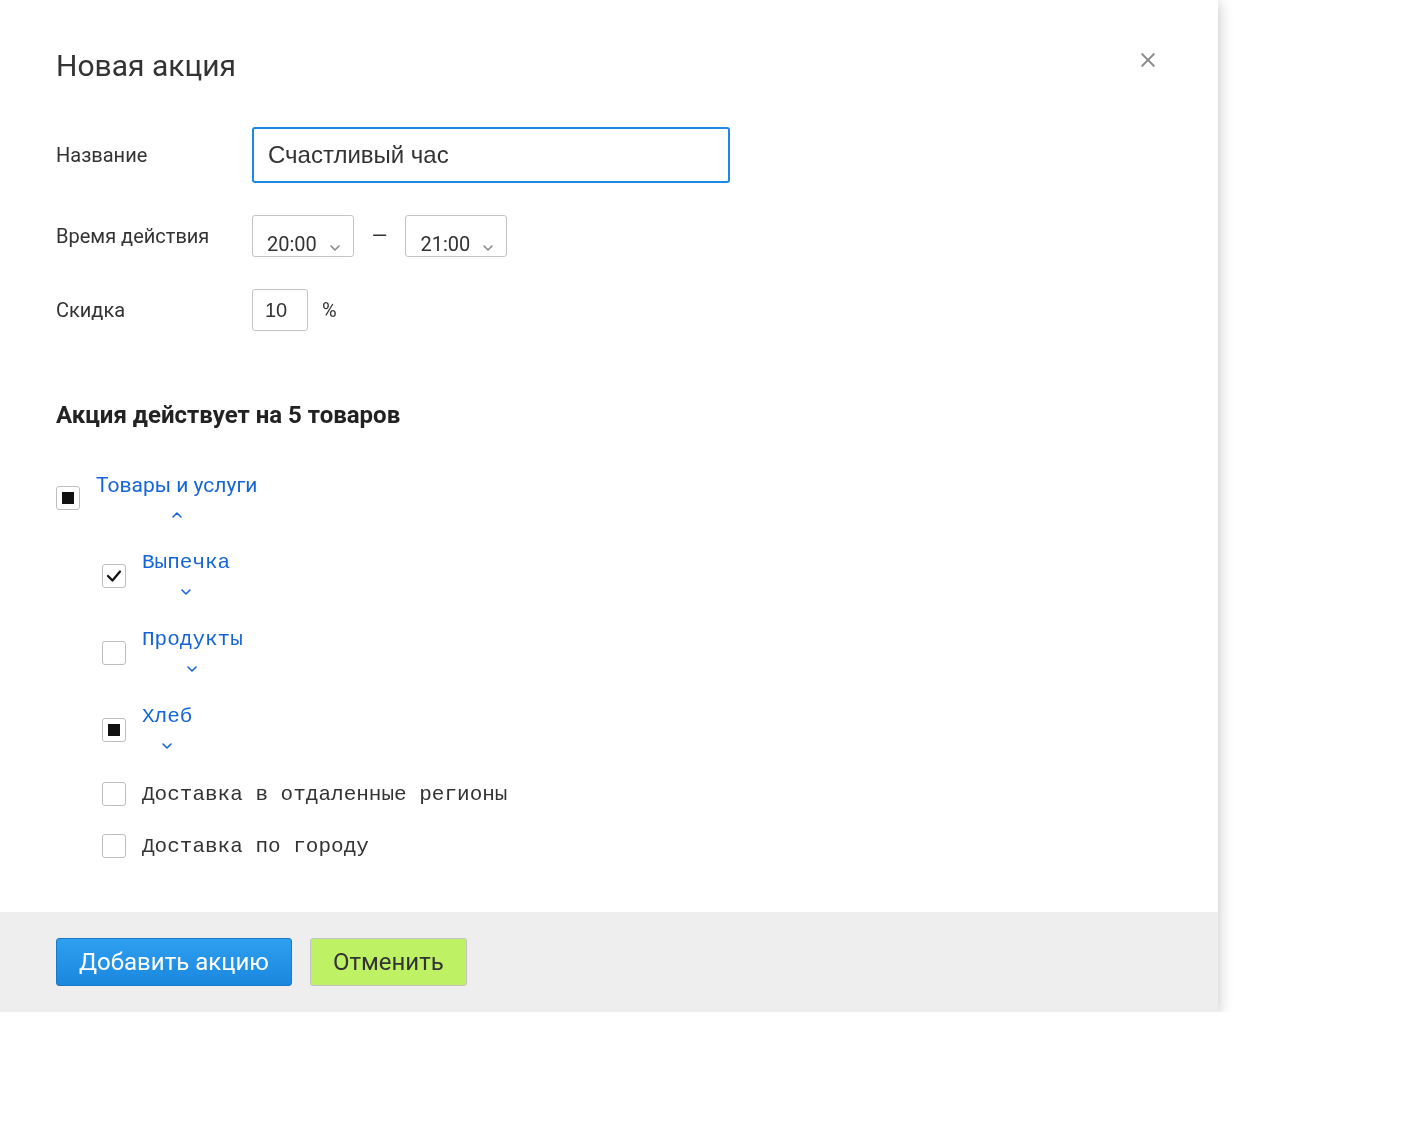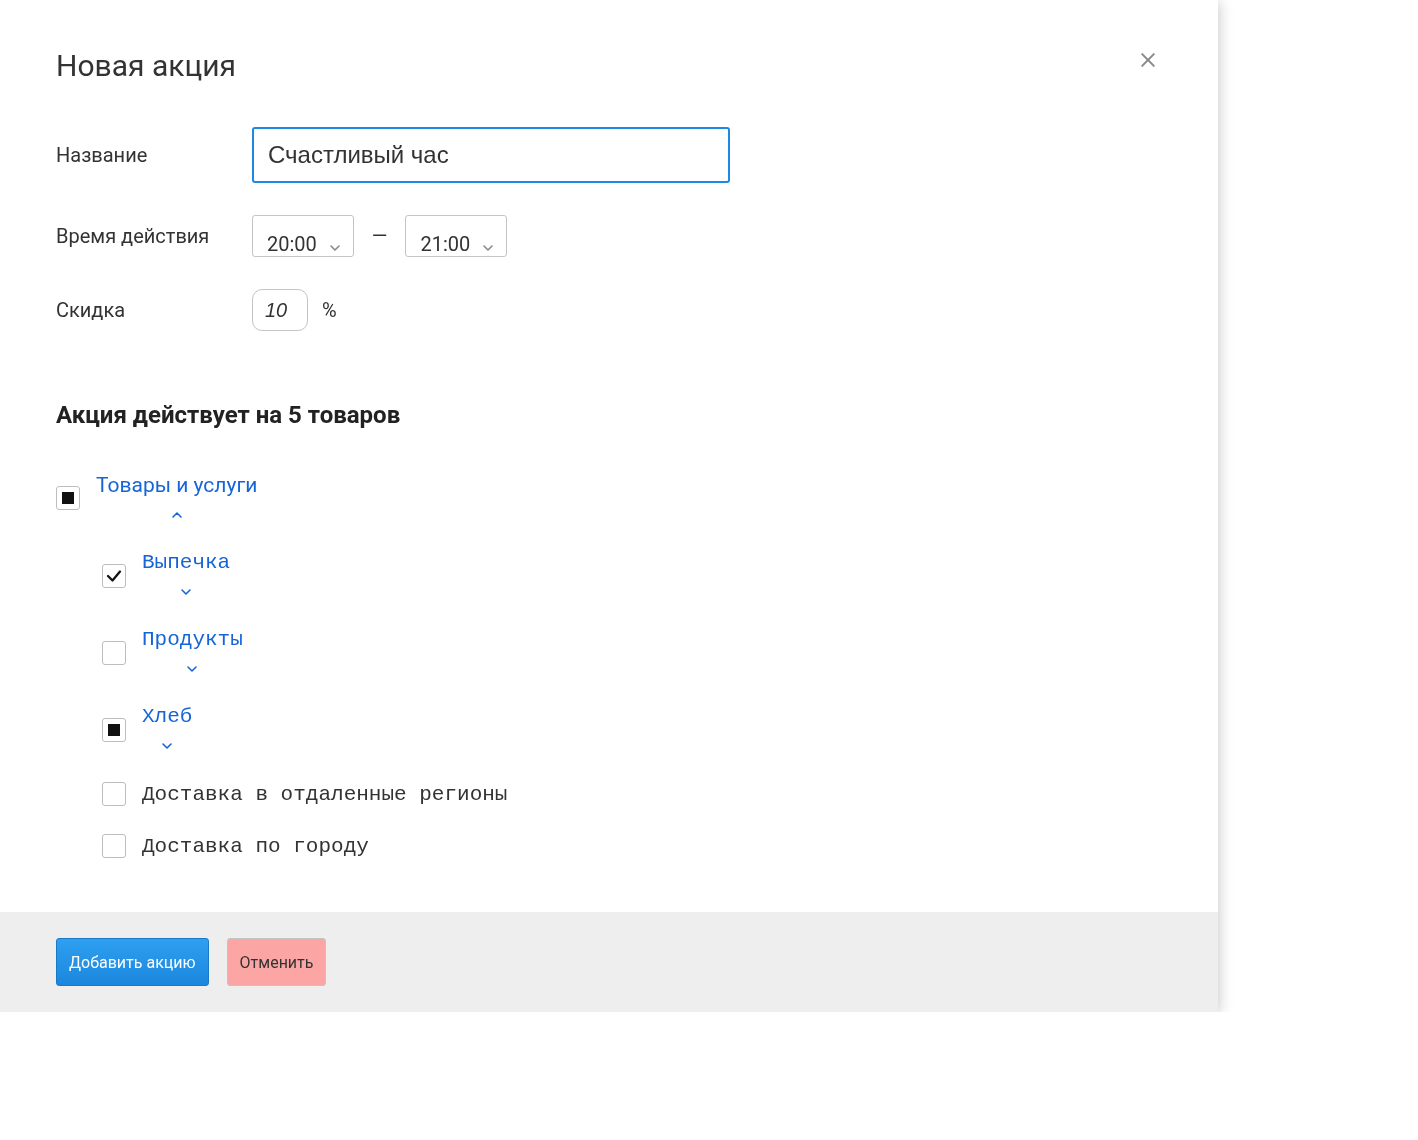--- a/index.html
+++ b/index.html
@@ -80,27 +80,26 @@
     color: #333;
     background:#fff;
   }
   .time-sep { margin: 0 18px; color:#333; font-size:20px;}
   .chevron-down { color:#888; }
   .chevron-down svg, .chevron-up svg { width:16px; height:16px; display:block; }
   .num-input {
     height: 42px;
     width: 56px;
     border: 1px solid #c4c4c4;
-    border-radius: 10px;
+    border-radius: 3px;
     text-align: left;
     padding: 0 12px;
     font-size: 20px;
     color:#333;
     outline:none;
-    font-style:italic;
   }
   .pct { margin-left: 14px; font-size:20px; color:#333;}
 
   .section-title {
     font-size: 24px;
     font-weight: 700;
     margin-top: 70px;
     margin-bottom: 30px;
     color:#222;
   }
@@ -139,35 +138,35 @@
   .chevron-down-blue svg { width:16px; height:16px; display:block;}
 
   .dialog-footer {
     background:#eee;
     padding: 26px 56px;
     display:flex;
     gap:18px;
   }
   .btn {
     height:48px;
-    padding:0 12px;
-    font-size:16px;
+    padding:0 22px;
+    font-size:24px;
     border-radius:3px;
     cursor:pointer;
     display:inline-flex;
     align-items:center;
     text-align:center;
   }
   .btn-primary {
     background: linear-gradient(#2f9ff0, #1a87de);
     color:#fff;
     border:1px solid #1a78c7;
   }
   .btn-secondary {
-    background:#fca5a5;
+    background:#bef264;
     color:#333;
     border:1px solid #c4c4c4;
   }
 </style>
 </head>
 <body>
 
 <div class="dialog">
   <div class="dialog-body">
 

